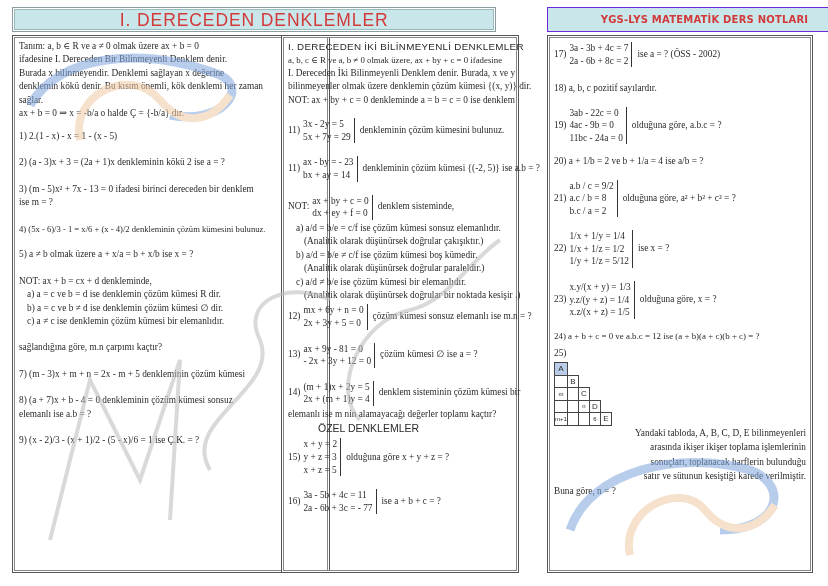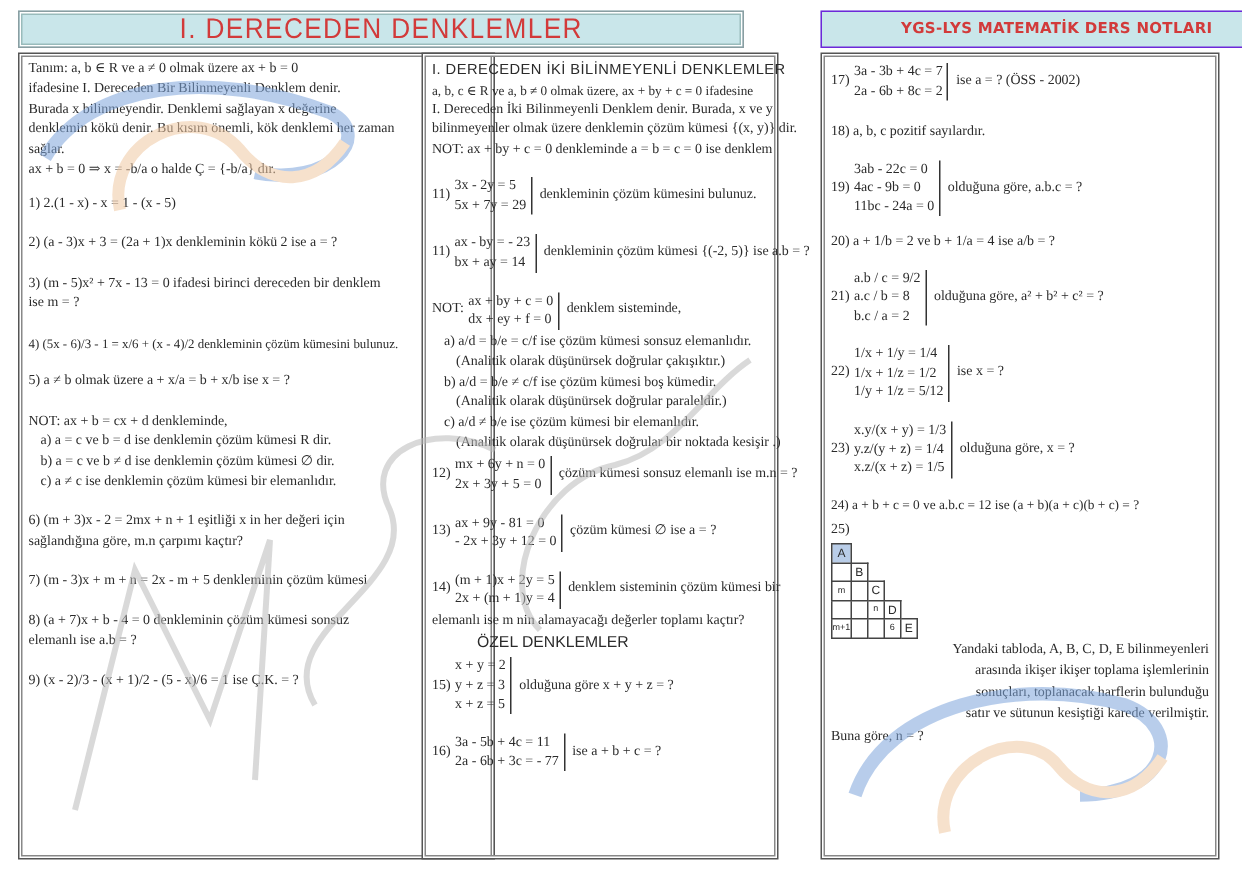--- a/index.html
+++ b/index.html
@@ -59,21 +59,20 @@
   <div class="gap2"></div>
   <p class="p" style="font-size:8.6px;">4)   (5x - 6)/3 - 1 = x/6 + (x - 4)/2   denkleminin çözüm kümesini bulunuz.</p>
   <div class="gap2"></div>
   <p class="p">5)   a ≠ b  olmak üzere  a + x/a = b + x/b   ise   x = ?</p>
   <div class="gap2"></div>
   <p class="p">NOT:  ax + b = cx + d  denkleminde,</p>
   <p class="p ind">a)  a = c  ve  b = d   ise  denklemin çözüm kümesi  R   dir.</p>
   <p class="p ind">b)  a = c  ve  b ≠ d  ise  denklemin çözüm kümesi   ∅  dir.</p>
   <p class="p ind">c)  a ≠ c   ise denklemin çözüm kümesi bir elemanlıdır.</p>
   <div class="gap2"></div>
-  <p class="p">6)   (m + 3)x - 2 = 2mx + n + 1       eşitliği x in her değeri için</p>
   <p class="p">sağlandığına göre,  m.n  çarpımı kaçtır?</p>
   <div class="gap2"></div>
   <p class="p">7)   (m - 3)x + m + n = 2x - m + 5   denkleminin çözüm kümesi</p>
   <div class="gap2"></div>
   <p class="p">8)   (a + 7)x + b - 4 = 0   denkleminin çözüm kümesi sonsuz</p>
   <p class="p">elemanlı ise    a.b = ?</p>
   <div class="gap2"></div>
   <p class="p">9)   (x - 2)/3 - (x + 1)/2 - (5 - x)/6 = 1   ise   Ç.K. = ?</p>
 </div>
 

